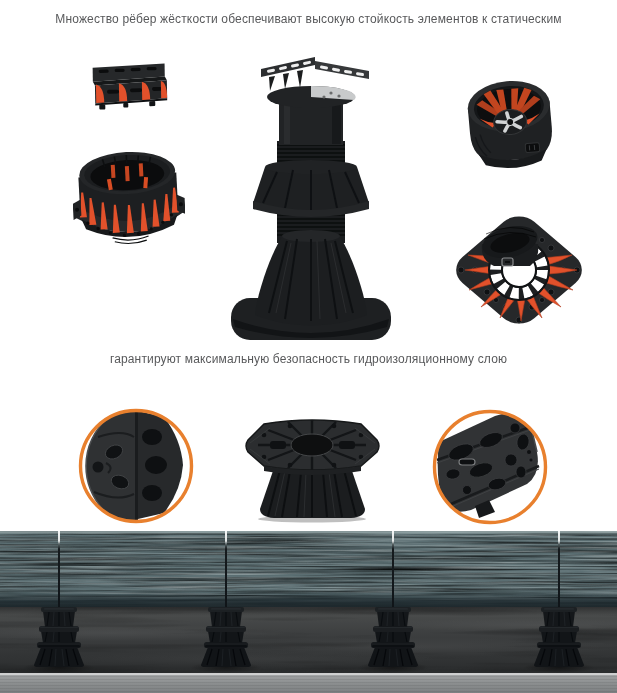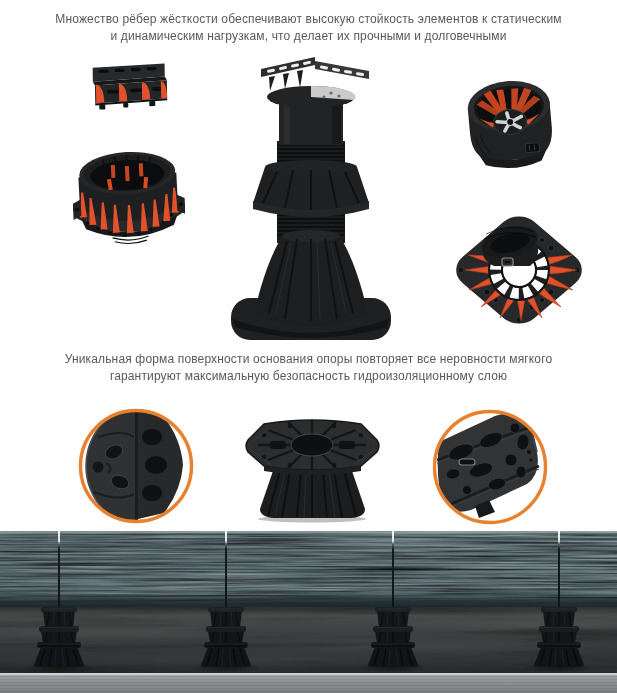--- a/index.html
+++ b/index.html
@@ -33,21 +33,20 @@
     background:radial-gradient(closest-side,rgba(0,0,0,.5),rgba(0,0,0,0));}
   svg{display:block;}
 </style>
 </head>
 <body>
 
 <div id="stage">
 
   <div class="para" style="top:11px;">
     <span>Множество рёбер жёсткости обеспечивают высокую стойкость элементов к статическим</span>
-    <span>и динамическим нагрузкам, что делает их прочными и долговечными</span>
   </div>
 
   <svg class="fig" style="left:85px;top:63px;" width="90" height="52" viewBox="0 0 90 52">
     <g transform="rotate(-1 45 26)">
       <polygon points="8,4 80,1 80,14 8,18" fill="#26282a"></polygon>
       <rect x="14" y="6.2" width="10" height="3.2" rx="1.6" fill="#0b0c0d"></rect>
       <rect x="30" y="5.6" width="10" height="3.2" rx="1.6" fill="#0b0c0d"></rect>
       <rect x="46" y="5.0" width="10" height="3.2" rx="1.6" fill="#0b0c0d"></rect>
       <rect x="62" y="4.4" width="10" height="3.2" rx="1.6" fill="#0b0c0d"></rect>
       <polygon points="8,18 80,14 82,18 10,22" fill="#161819"></polygon>
@@ -243,21 +242,20 @@
     <circle cx="73" cy="62" r="30" fill="none" stroke="#121416" stroke-width="2"></circle>
     <path d="M36,36 Q34,52 48,58 L84,58 Q94,50 92,36 Z" fill="#1b1d1f"></path>
     <ellipse cx="64" cy="34" rx="28" ry="15" fill="#17191b" transform="rotate(-14 64 34)"></ellipse>
     <ellipse cx="64" cy="35" rx="20" ry="9" fill="#0c0d0e" transform="rotate(-14 64 35)"></ellipse>
     <path d="M40,26 Q64,14 88,24 M38,31 Q64,19 90,29" stroke="#000000" stroke-width="1" fill="none" opacity="0.6"></path>
     <rect x="56" y="50" width="11" height="8" rx="2" fill="#26282a" stroke="#8a8c8e" stroke-width="1.2"></rect>
     <rect x="59" y="53" width="5" height="2" fill="#0d0f10"></rect>
   </svg>
 
   <div class="para" style="top:351px;">
-    <span>Уникальная форма поверхности основания опоры повторяет все неровности мягкого</span>
     <span>гарантируют максимальную безопасность гидроизоляционному слою</span>
   </div>
 
   <svg class="circle-fig" style="left:77px;top:407px;" width="118" height="118" viewBox="0 0 118 118">
     <defs>
         <clipPath id="clipL">
           <circle cx="59" cy="59" r="55"></circle>
         </clipPath>
       </defs>
     <circle cx="59" cy="59" r="55" fill="#ffffff"></circle>

